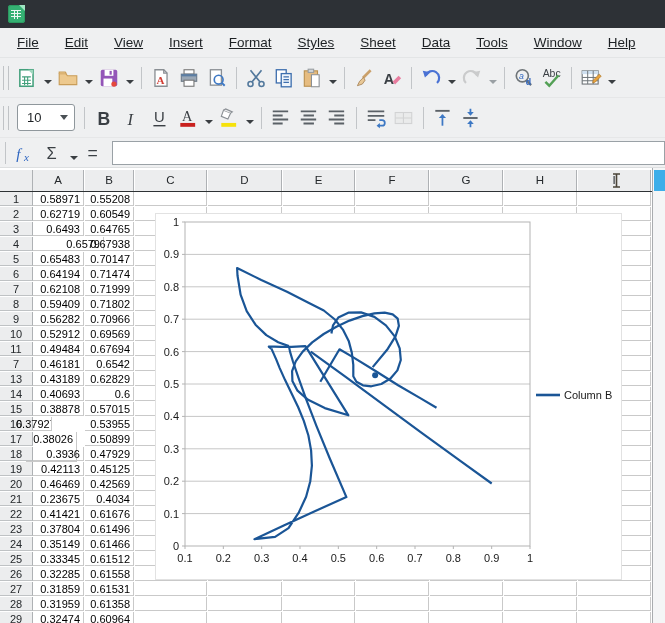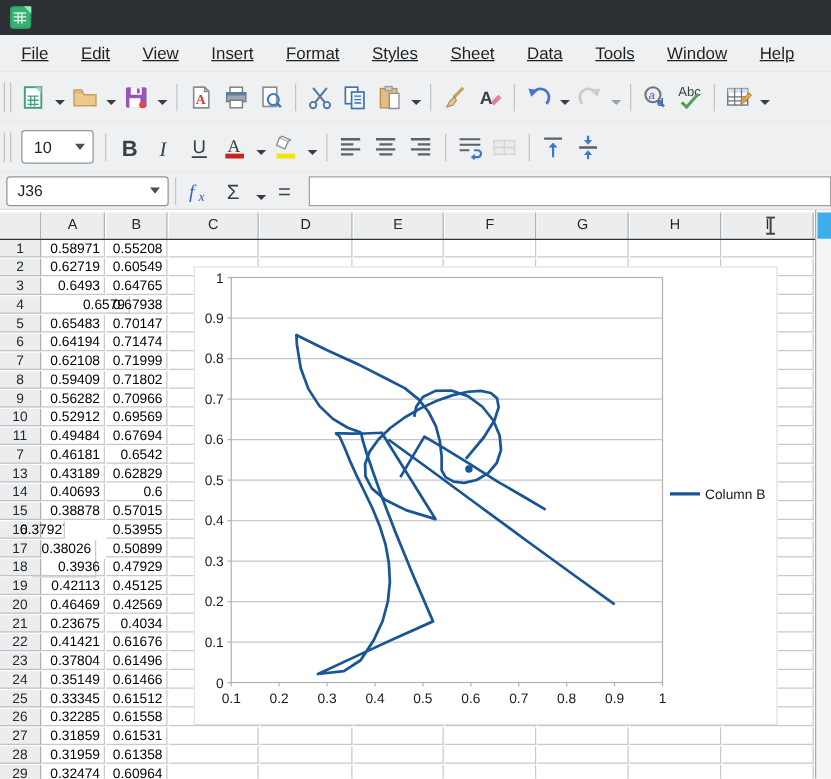--- a/index.html
+++ b/index.html
@@ -364,24 +364,20 @@
           <svg width="22" height="22" viewBox="0 0 20 20">
             <path d="M3 10 h13" stroke="#5b6167" stroke-width="1.7"></path>
    <path d="M9.5 1.5 V6.5 M9.5 18.5 V13.5" stroke="#3d78c4" stroke-width="1.6"></path>
    <path d="M6.5 4.5 L9.5 8 L12.5 4.5 Z" fill="#3d78c4"></path>
    <path d="M6.5 15.5 L9.5 12 L12.5 15.5 Z" fill="#3d78c4"></path>
           </svg>
         </span>
       </div>
     </div>
   <div class="tbar" id="fbar">
-    <div class="namebox">
-      <span>J36</span>
-      <span class="chev"></span>
-    </div>
     <div class="tsep"></div>
     <div class="tbtn" id="fx-slot">
         <span>
           <svg width="22" height="22" viewBox="0 0 20 20">
             <text x="2" y="15" font-size="14" font-style="italic" fill="#2f66c0" font-family="Liberation Serif,serif">f</text>
    <text x="9" y="17" font-size="10" font-style="italic" fill="#2f66c0" font-family="Liberation Serif,serif">x</text>
           </svg>
         </span>
       </div>
     <div class="tbtn" id="sum-slot">

